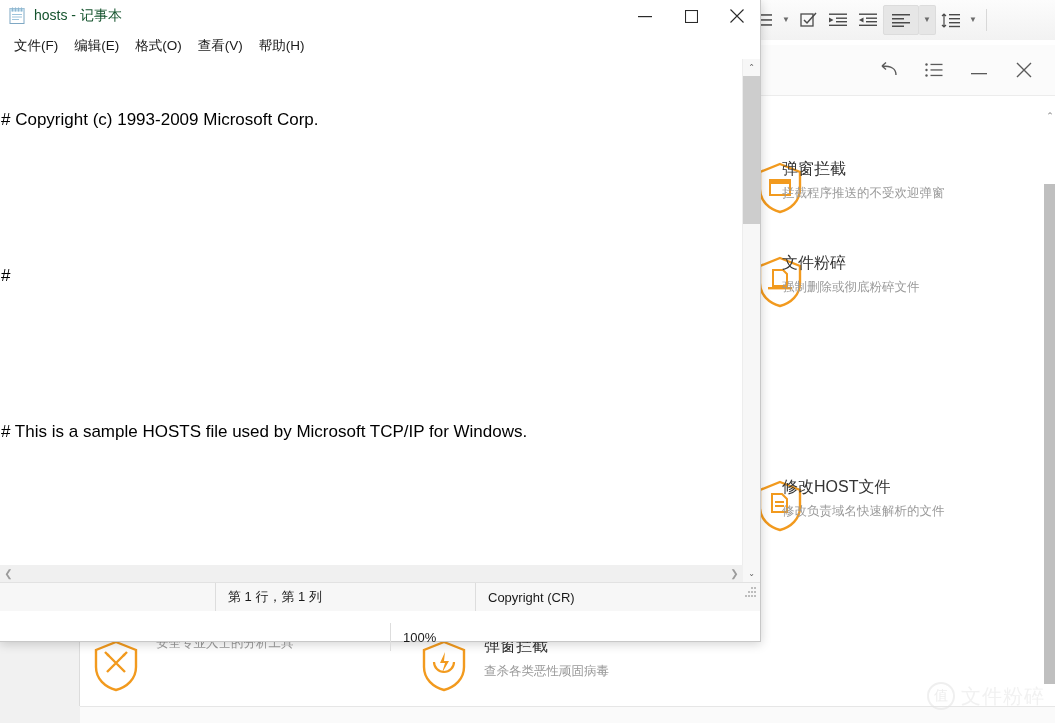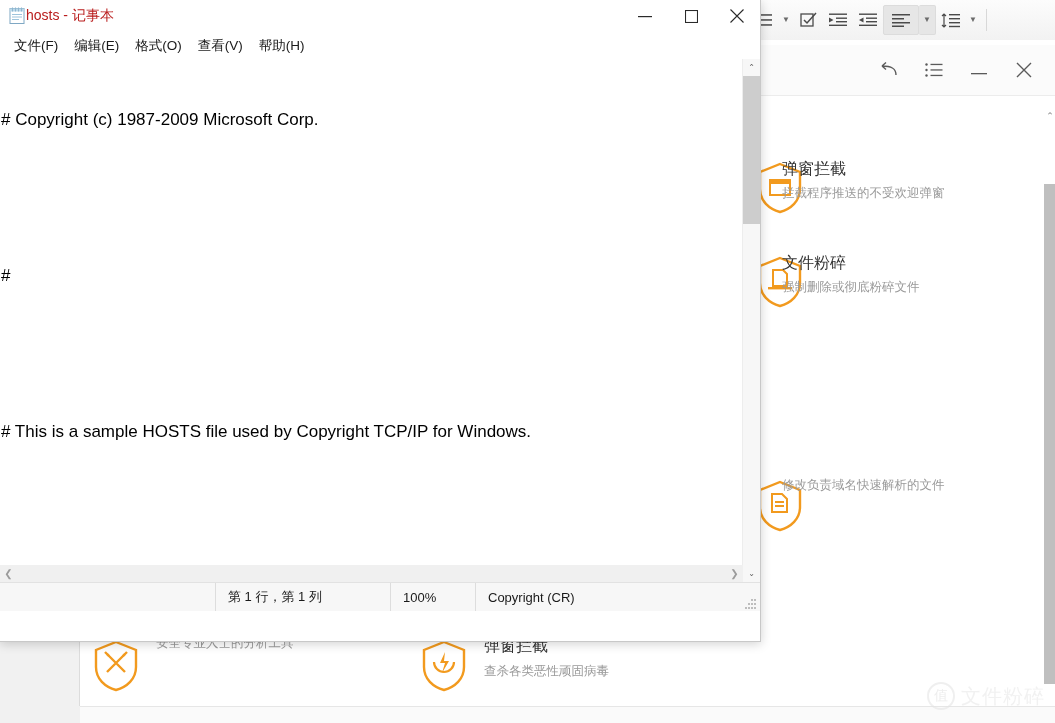--- a/index.html
+++ b/index.html
@@ -79,41 +79,41 @@
 
   
   #notepad{
     position:absolute;left:0;top:0;width:760px;height:641px;
     background:#ffffff;border:1px solid #c8c8c8;border-top:none;border-left:none;
     box-shadow:0 2px 10px rgba(0,0,0,.18);
   }
   #np-titlebar{height:32px;background:#ffffff;display:flex;align-items:center;
      position:relative;}
   #np-icon{margin-left:8px;width:18px;height:18px;position:relative;}
-  #np-title{font-size:14px;color:#b91c1c;}
+  #np-title{margin-left:8px;font-size:14px;color:#14532d;}
   #np-wbtns{position:absolute;right:0;top:0;height:32px;display:flex;}
   .np-wb{width:46px;height:32px;display:flex;align-items:center;justify-content:center;color:#2a2a2a;}
   #np-menubar{height:27px;display:flex;align-items:center;padding-left:6px;background:#ffffff;}
   .np-menu{font-size:13.5px;color:#1a1a1a;padding:3px 8px;}
   #np-body{position:relative;height:523px;background:#ffffff;overflow:hidden;}
   #np-text{position:absolute;left:0;top:0;right:17px;padding:2px 0 0 1px;
      font-size:17px;color:#000;line-height:20px;white-space:pre;}
   .np-line{height:20px;}
   
   #np-vscroll{position:absolute;right:0;top:0;width:17px;height:523px;background:#f7f7f7;
      border-left:1px solid #ededed;}
   .np-sb-arrow{width:17px;height:17px;display:flex;align-items:center;justify-content:center;
      font-size:8px;color:#606060;}
   #np-vthumb{position:absolute;left:0;top:17px;width:17px;height:148px;background:#cdcdcd;}
   
   #np-hscroll{position:absolute;left:0;bottom:0;width:743px;height:17px;background:#f0f0f0;
      display:flex;align-items:center;justify-content:space-between;}
   .np-hb{width:17px;text-align:center;font-size:10px;color:#9b9b9b;}
   #np-statusbar{height:28px;border-top:1px solid #e2e2e2;background:#f7f7f7;display:flex;
-     align-items:flex-end;font-size:13px;color:#1a1a1a;}
+     align-items:flex-start;font-size:13px;color:#1a1a1a;}
   .st-cell{height:28px;display:flex;align-items:center;padding:0 12px;
      border-left:1px solid #dddddd;}
   #st-spacer{flex:0 0 215px;height:28px;}
   #st-grip{margin-left:auto;width:16px;height:16px;position:relative;margin-right:3px;}
   .grip-dot{position:absolute;width:2px;height:2px;background:#bdbdbd;}
 </style>
 </head>
 <body>
 
 <div id="bg-app">
@@ -239,20 +239,21 @@
 
       <div class="tool-item" style="top:376px">
         <span class="tool-ico">
           <svg width="48" height="52" viewBox="0 0 48 52">
               <path d="M24 2 L44 10 L44 27 C44 39 35 47 24 50 C13 47 4 39 4 27 L4 10 Z" fill="none" stroke="#F29A1E" stroke-width="2.4"></path>
               <path d="M16 14 L26 14 L31 19 L31 32 L16 32 Z" fill="none" stroke="#F29A1E" stroke-width="2"></path>
               <path d="M19 22 H28 M19 26 H28" stroke="#F29A1E" stroke-width="1.8"></path>
             </svg>
         </span>
         <span class="tool-text">
+          <div class="tool-name">修改HOST文件</div>
           <div class="tool-desc">修改负责域名快速解析的文件</div>
         </span>
       </div>
 
       <div id="panel-scroll">
         <div id="panel-scroll-up">⌃</div>
         <div id="panel-scroll-thumb"></div>
       </div>
     </div>
   </div>
@@ -334,25 +335,25 @@
   <div id="np-menubar">
     <span class="np-menu">文件(F)</span>
     <span class="np-menu">编辑(E)</span>
     <span class="np-menu">格式(O)</span>
     <span class="np-menu">查看(V)</span>
     <span class="np-menu">帮助(H)</span>
   </div>
 
   <div id="np-body">
     <div id="np-text">
-      <div class="np-line" style="height: 38px; line-height: 38px;"># Copyright (c) 1987-2009 Microsoft Corp.</div>
+      <div class="np-line" style="height: 38px; line-height: 38px;"># Copyright (c) 1993-2009 Microsoft Corp.</div>
       <div class="np-line" style="height: 38px; line-height: 38px;"></div>
       <div class="np-line" style="height: 38px; line-height: 38px;">#</div>
       <div class="np-line" style="height: 38px; line-height: 38px;"></div>
-      <div class="np-line" style="height: 38px; line-height: 38px;"># This is a sample HOSTS file used by Copyright TCP/IP for Windows.</div>
+      <div class="np-line" style="height: 38px; line-height: 38px;"># This is a sample HOSTS file used by Microsoft TCP/IP for Windows.</div>
       <div class="np-line" style="height: 38px; line-height: 38px;"></div>
       <div class="np-line" style="height: 38px; line-height: 38px;">#</div>
       
       
       
       
       
       
       
     </div>

